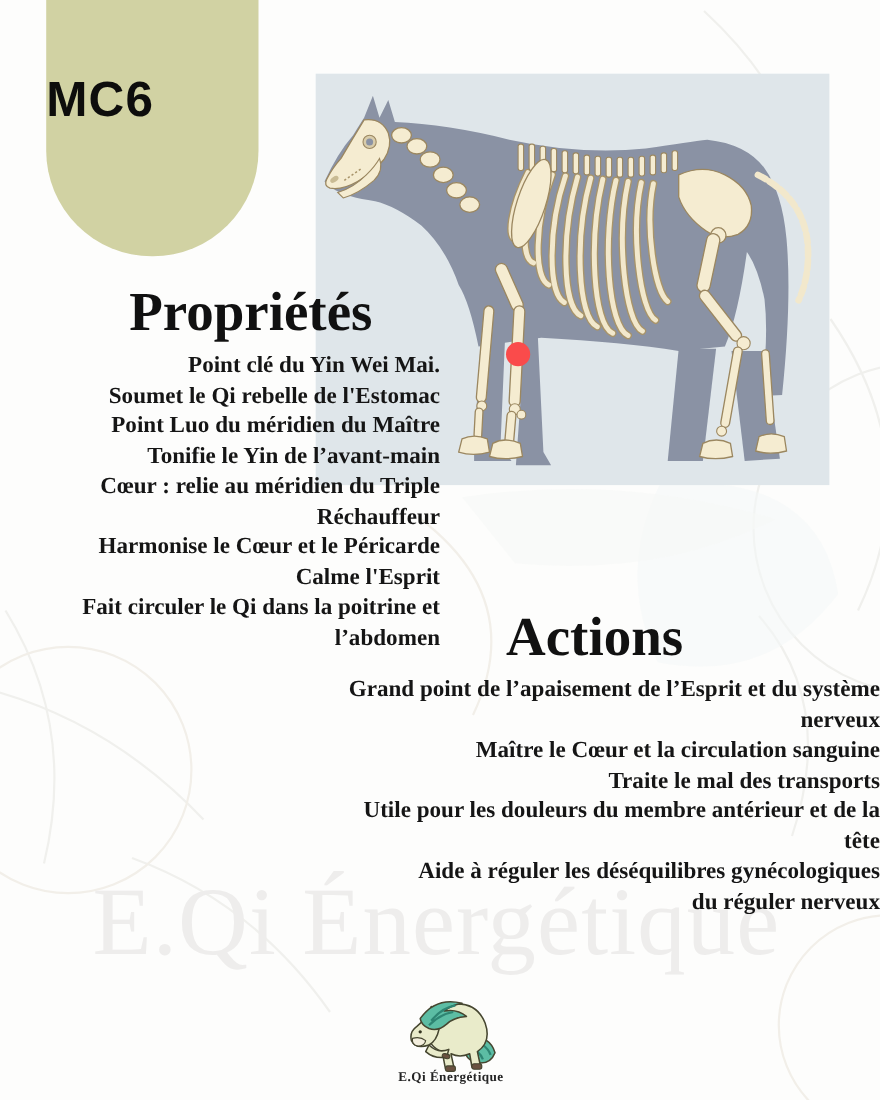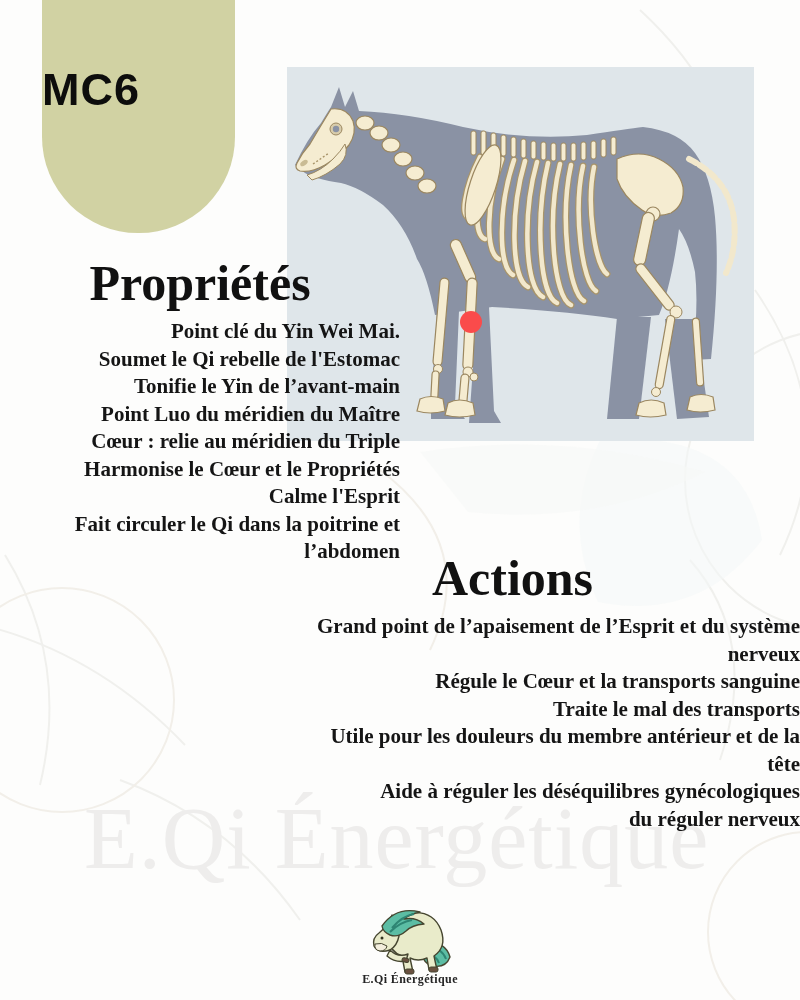--- a/index.html
+++ b/index.html
@@ -21,21 +21,21 @@
   .badge-label{
     position:absolute;left:0;top:64px;width:100%;text-align:left;
     font-family:"Liberation Sans","DejaVu Sans",sans-serif;
     font-weight:700;font-size:45px;color:#0d0d0c;letter-spacing:1px;
   }
   .panel{
     position:absolute;left:287px;top:67px;width:467px;height:374px;z-index:2;
   }
   .heading{
     position:absolute;z-index:3;text-align:center;
-    font-weight:700;font-size:50px;line-height:1;color:#111;
+    font-weight:700;font-size:50px;line-height:1;color:#111;padding-left:28px;
   }
   .h-props{left:0;top:258px;width:400px;}
   .h-actions{left:230px;top:553px;width:565px;}
   .tblock{
     position:absolute;z-index:3;text-align:right;
     font-weight:700;font-size:21px;line-height:27.5px;color:#151515;
   }
   .b-props{left:0;top:318px;width:400px;}
   .b-actions{left:225px;top:613px;width:575px;}
   .logo{position:absolute;left:366px;top:900px;width:88px;height:76px;z-index:3;}
@@ -178,34 +178,35 @@
       <path class="bone" d="M 403 330 Q 414 325 426 330 L 428 343 Q 413 347 400 343 Z"></path>
     </g>
 
     <circle cx="184" cy="255" r="11" fill="#fa4b4b"></circle>
   </svg>
 
   <div class="heading h-props">Propriétés</div>
   <div class="tblock b-props">
       <div>Point clé du Yin Wei Mai.</div>
       <div>Soumet le Qi rebelle de l'Estomac</div>
+      <div>Point Luo du méridien du Maître</div>
       <div>Tonifie le Yin de l’avant-main</div>
-      <div>Point Luo du méridien du Maître</div>
       <div>Cœur : relie au méridien du Triple</div>
-      <div>Harmonise le Cœur et le Propriétés</div>
+      <div>Réchauffeur</div>
+      <div>Harmonise le Cœur et le Péricarde</div>
       <div>Calme l'Esprit</div>
       <div>Fait circuler le Qi dans la poitrine et</div>
       <div>l’abdomen</div>
     </div>
 
   <div class="heading h-actions">Actions</div>
   <div class="tblock b-actions">
       <div>Grand point de l’apaisement de l’Esprit et du système</div>
       <div>nerveux</div>
-      <div>Régule le Cœur et la transports sanguine</div>
+      <div>Maître le Cœur et la circulation sanguine</div>
       <div>Traite le mal des transports</div>
       <div>Utile pour les douleurs du membre antérieur et de la</div>
       <div>tête</div>
       <div>Aide à réguler les déséquilibres gynécologiques</div>
       <div>du réguler nerveux</div>
     </div>
 
   <svg class="logo" viewBox="0 0 88 76">
     <g stroke="#464630" stroke-width="1.4" stroke-linejoin="round">
 

